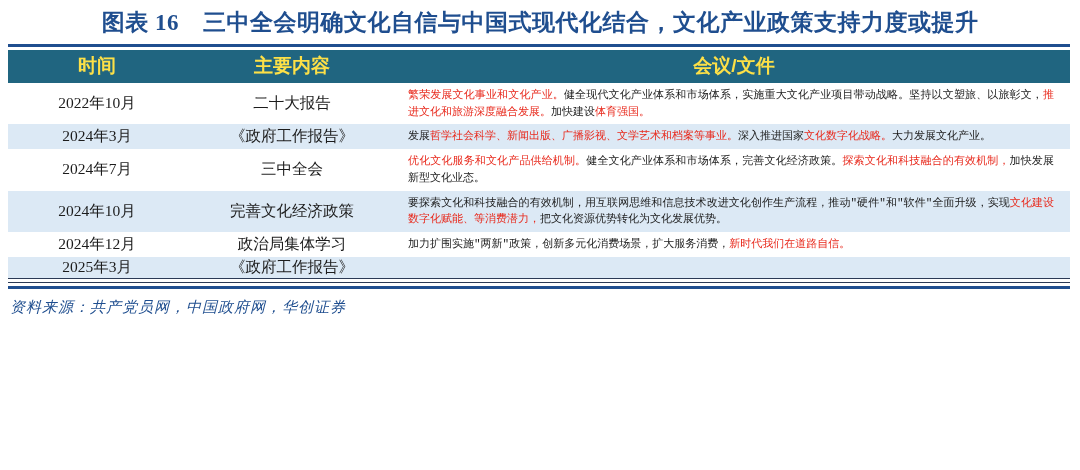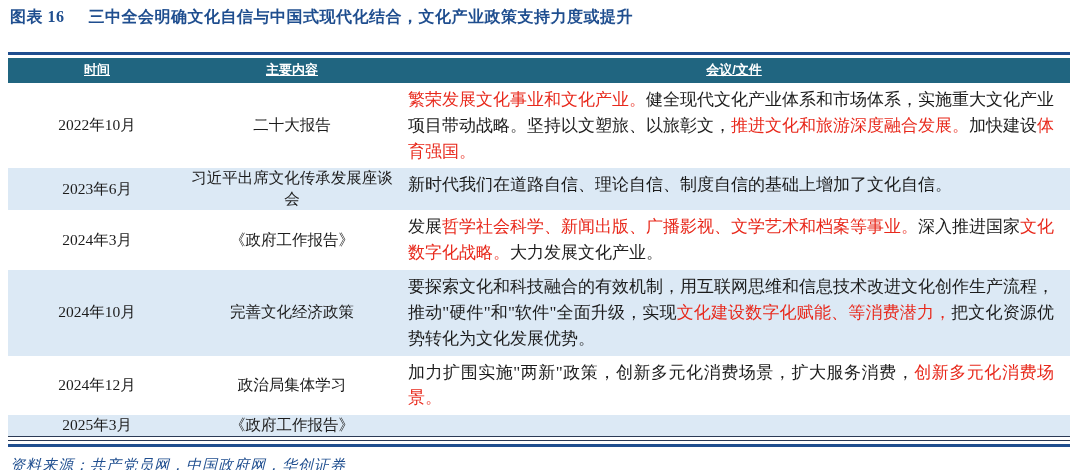--- a/index.html
+++ b/index.html
@@ -10,63 +10,64 @@
     overflow: hidden;
     background: #ffffff;
     font-family: "Liberation Serif", "DejaVu Serif", serif;
     color: var(--text, #1c1c1c);
   }
   .page { padding: 5px 10px 0 8px; }
 
   .title {
     color: var(--navy, #1f4e8f);
     font-weight: bold;
-    font-size: 16px;
-    padding: 2px 0 24px 2px;
+    font-size: 23px;
+    padding: 2px 0 6px 2px;
     letter-spacing: 0.5px;
     white-space: nowrap;
+    text-align: center;
   }
   .title .figure-label { margin-right: 24px; }
   .title-rule {
     height: 0;
     border-top: 3px solid var(--navy, #1f4e8f);
     margin-bottom: 3px;
   }
 
   .thead {
     display: grid;
     grid-template-columns: 178px 212px 1fr;
     background: var(--header-bg, #206580);
-    color: #ffffff;
+    color: #fde047;
     font-weight: bold;
-    font-size: 13px;
+    font-size: 19px;
     font-family: "Liberation Sans", sans-serif;
-    text-decoration: underline;
   }
   .th { text-align: center; padding: 3px 0 4px 0; }
 
   .row {
     display: grid;
     grid-template-columns: 178px 212px 1fr;
   }
   .row:nth-child(even) { background: var(--row-alt, #dce9f5); }
 
   .cell {
     display: flex;
     align-items: center;
     justify-content: center;
     font-size: 15.5px;
     text-align: center;
   }
   .cell.content {
     display: block;
     text-align: justify;
-    font-size: 17px;
+    font-size: 11px;
     line-height: 1.52;
     padding: 4px 16px 4px 10px;
+    font-family: Liberation Mono, monospace;
   }
   .red { color: var(--red, #e8291c); }
 
   .double-rule {
     height: 3px;
     border-top: 1.5px solid #2b3a55;
     border-bottom: 1.5px solid #2b3a55;
   }
   .thick-rule {
     height: 3px;
@@ -99,43 +100,43 @@
       <div class="th">主要内容</div>
       <div class="th">会议/文件</div>
     </div>
     <div class="tbody">
   <div class="row">
     <div class="cell">2022年10月</div>
     <div class="cell">二十大报告</div>
     <div class="cell content"><span class="red">繁荣发展文化事业和文化产业。</span><span>健全现代文化产业体系和市场体系，实施重大文化产业项目带动战略。坚持以文塑旅、以旅彰文，</span><span class="red">推进文化和旅游深度融合发展。</span><span>加快建设</span><span class="red">体育强国。</span></div>
   </div>
 
-  <div class="row">
-    <div class="cell">2023年6月</div>
-    <div class="cell">习近平出席文化传承发展座谈会</div>
-    <div class="cell content"><span>新时代我们在道路自信、理论自信、制度自信的基础上增加了文化自信。</span></div>
-  </div>
 
   <div class="row">
     <div class="cell">2024年3月</div>
     <div class="cell">《政府工作报告》</div>
     <div class="cell content"><span>发展</span><span class="red">哲学社会科学、新闻出版、广播影视、文学艺术和档案等事业。</span><span>深入推进国家</span><span class="red">文化数字化战略。</span><span>大力发展文化产业。</span></div>
   </div>
 
+  <div class="row">
+    <div class="cell">2024年7月</div>
+    <div class="cell">三中全会</div>
+    <div class="cell content"><span class="red">优化文化服务和文化产品供给机制。</span><span>健全文化产业体系和市场体系，完善文化经济政策。</span><span class="red">探索文化和科技融合的有效机制，</span><span>加快发展新型文化业态。</span></div>
+  </div>
 
   <div class="row">
     <div class="cell">2024年10月</div>
     <div class="cell">完善文化经济政策</div>
     <div class="cell content"><span>要探索文化和科技融合的有效机制，用互联网思维和信息技术改进文化创作生产流程，推动"硬件"和"软件"全面升级，实现</span><span class="red">文化建设数字化赋能、等消费潜力，</span><span>把文化资源优势转化为文化发展优势。</span></div>
   </div>
 
   <div class="row">
     <div class="cell">2024年12月</div>
     <div class="cell">政治局集体学习</div>
-    <div class="cell content"><span>加力扩围实施"两新"政策，创新多元化消费场景，扩大服务消费，</span><span class="red">创新多元化消费场景。</span></div>
+    <div class="cell content"><span>加力扩围实施"两新"政策，创新多元化消费场景，扩大服务消费，</span><span class="red">新时代我们在道路自信。</span></div>
   </div>
 
   <div class="row">
     <div class="cell">2025年3月</div>
     <div class="cell">《政府工作报告》</div>
   </div>
 </div>
     <div class="double-rule"></div>
     <div class="thick-rule"></div>
   </div>

